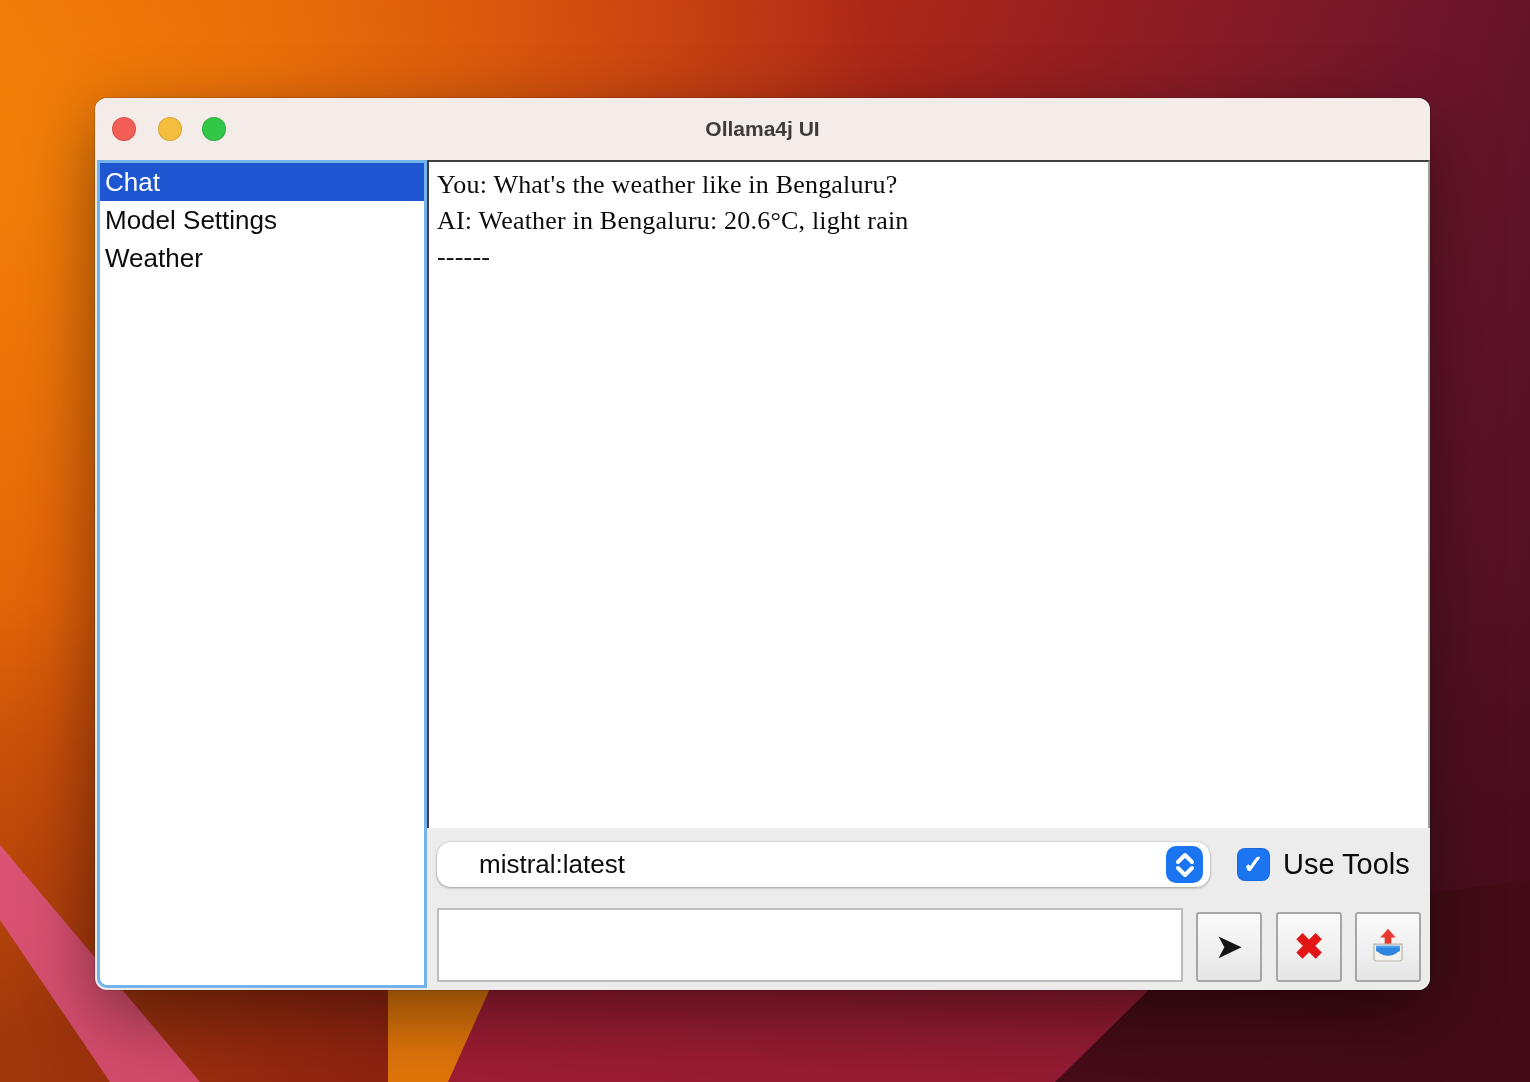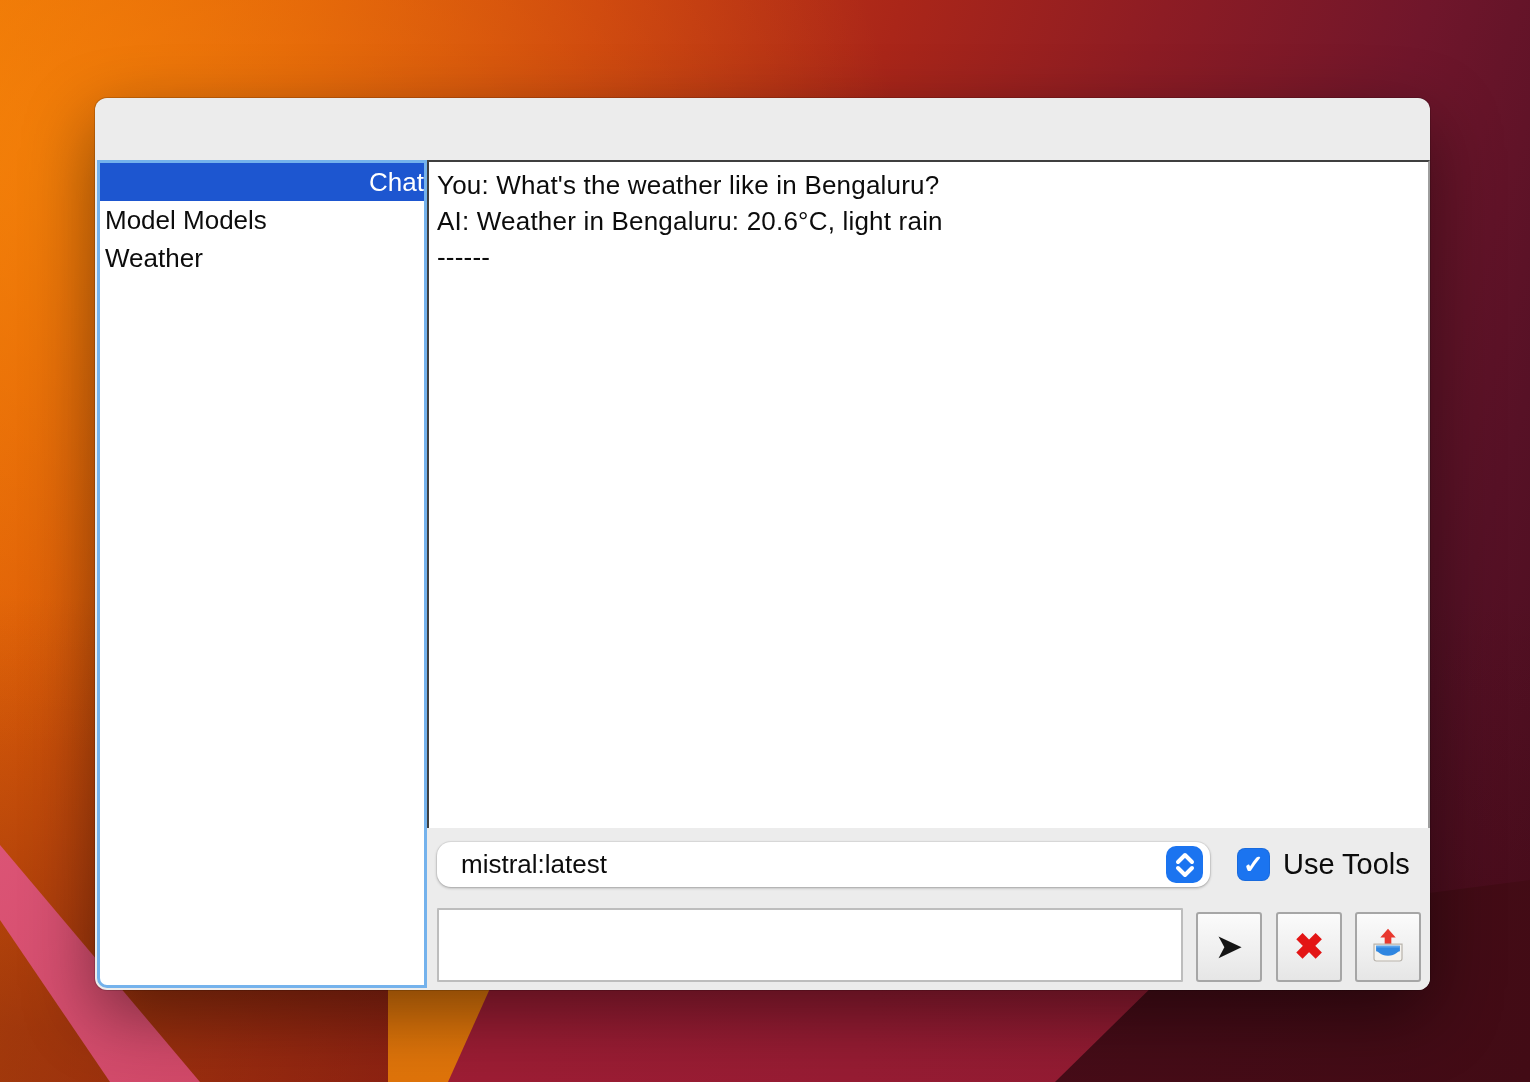--- a/index.html
+++ b/index.html
@@ -33,35 +33,35 @@
   .t-yellow{left:63px;background:#f5bd3d;box-shadow:inset 0 0 0 1px rgba(0,0,0,.12);}
   .t-green{left:107px;background:#33c748;box-shadow:inset 0 0 0 1px rgba(0,0,0,.12);}
   .title{position:absolute;left:0;right:0;top:0;height:62px;line-height:62px;text-align:center;
     font-weight:bold;font-size:21px;color:#3f3b3a;}
 
   
   .sidebar{position:absolute;left:2px;top:62px;width:330px;bottom:2px;box-sizing:border-box;
     background:#fff;border:3px solid #74b2ec;border-radius:0 0 0 10px;overflow:hidden;}
   .side-item{height:38px;line-height:38px;font-size:26px;color:#0c0c0c;padding-left:5px;
     white-space:nowrap;}
-  .side-item.selected{background:#1d56d0;color:#fff;text-align:right;}
+  .side-item.selected{background:#1d56d0;color:#fff;}
 
   
   .chat-area{position:absolute;left:332px;top:62px;right:0;height:744px;box-sizing:border-box;
     background:#fff;border-top:2px solid #3f3f3f;border-left:2px solid #3f3f3f;
     border-right:2px solid #9e9e9e;border-bottom:2px solid #9e9e9e;
-    padding:5px 8px;font-size:26px;line-height:36px;color:#0c0c0c;overflow:hidden;}
+    padding:5px 8px;font-size:26px;line-height:36px;color:#0c0c0c;overflow:hidden;font-family:Liberation Serif, serif;}
   .chat-line{white-space:pre-wrap;letter-spacing:.2px;}
 
   
   .bottom-panel{position:absolute;left:332px;top:730px;right:0;bottom:0;background:#ececec;
     border-radius:0 0 12px 0;}
   .model-select{position:absolute;left:10px;top:14px;width:773px;height:45px;background:#fff;
     border-radius:14px;box-shadow:0 1px 3px rgba(0,0,0,.3), 0 0 0 1px rgba(0,0,0,.05);cursor:default;}
-  .model-select .value{position:absolute;left:24px;top:0;height:45px;line-height:45px;font-size:26px;color:#0c0c0c;}
+  .model-select .value{position:absolute;left:42px;top:0;height:45px;line-height:45px;font-size:26px;color:#0c0c0c;}
   .stepper{position:absolute;right:7px;top:4px;width:37px;height:37px;border-radius:10px;
     background:#1b74f0;display:flex;align-items:center;justify-content:center;}
   .use-tools{position:absolute;left:810px;top:14px;height:45px;display:flex;align-items:center;gap:13px;}
   .checkbox{width:33px;height:33px;border-radius:8px;background:#1b74f0;color:#fff;
     display:flex;align-items:center;justify-content:center;font-size:25px;font-weight:bold;
     box-shadow:inset 0 0 0 1px rgba(0,0,0,.08);}
   .use-tools .lbl{font-size:29px;color:#0c0c0c;}
 
   .message-input{position:absolute;left:10px;top:80px;width:746px;height:74px;box-sizing:border-box;
     background:#fff;border:2px solid #bdbdbd;border-radius:1px;font-size:26px;padding:0 12px;
@@ -81,27 +81,33 @@
 <div class="stage">
   <div class="wallpaper">
     <div class="wp-shape wp-pink"></div>
     <div class="wp-shape wp-orange"></div>
     <div class="wp-shape wp-crimson"></div>
     <div class="wp-shape wp-darkcorner"></div>
   </div>
 
   <div class="window">
 
+    <div class="titlebar">
+      <div class="traffic t-red"></div>
+      <div class="traffic t-yellow"></div>
+      <div class="traffic t-green"></div>
+      <div class="title">Ollama4j UI</div>
+    </div>
 
     <div class="sidebar">
 
         <div class="side-item selected">Chat</div>
 
 
-        <div class="side-item">Model Models</div>
+        <div class="side-item">Model Settings</div>
 
         <div class="side-item">Weather</div>
       </div>
 
     <div class="chat-area">
 
         <div class="chat-line">You: What's the weather like in Bengaluru?</div>
 
         <div class="chat-line">AI: Weather in Bengaluru: 20.6°C, light rain</div>
 

